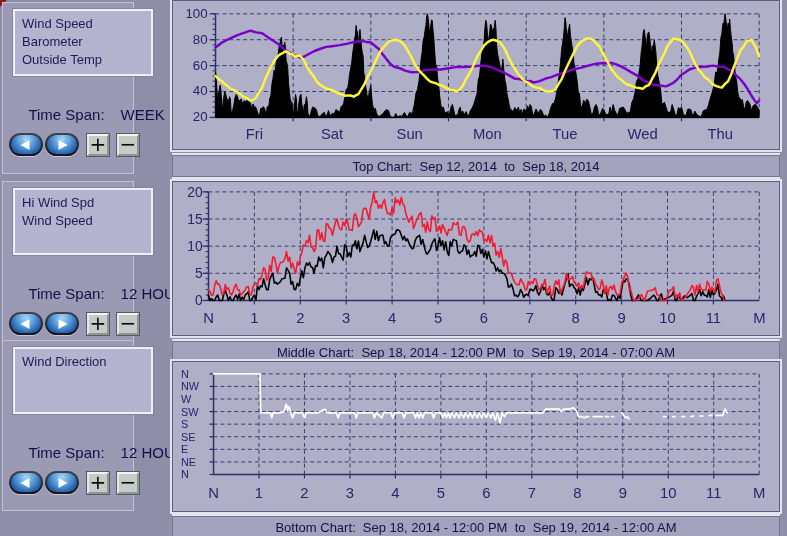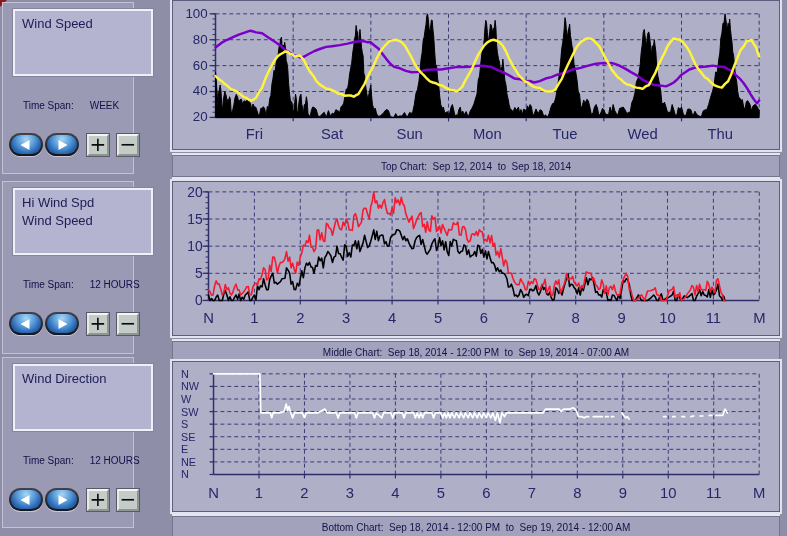--- a/index.html
+++ b/index.html
@@ -4,50 +4,52 @@
 <style>
   html,body{margin:0;padding:0;width:787px;height:536px;overflow:hidden;
     background:#8E8EA8;font-family:"Liberation Sans",sans-serif;position:relative;}
   .corner-frag{position:absolute;left:0;top:0;width:7px;height:7px;background:#8B1A1A;
     clip-path:polygon(0 0,100% 0,0 100%);}
   .sidebar-panel{position:absolute;left:2px;width:132px;background:#9A9AB4;
     border:1px solid #C2C2D4;box-sizing:border-box;}
   .legend-box{position:absolute;left:10px;top:6px;width:140px;height:67px;background:#B4B4D0;
     border:2px solid #F0F0F8;box-shadow:0 0 0 1px #84849E;box-sizing:border-box;
     padding:4px 0 0 7px;color:#1C1C56;font-size:13px;line-height:18px;}
-  .timespan{position:absolute;left:9px;top:86px;font-size:10px;color:#10104A;white-space:pre;}
+  .timespan{position:absolute;left:9px;top:86px;font-size:15px;color:#10104A;white-space:pre;}
   .timespan .val{margin-left:16px;}
   .btn-arrow{position:absolute;top:130px;width:34px;height:23px;border-radius:12px;
     background:linear-gradient(#42424C,#15151B);box-shadow:0 1px 0 rgba(255,255,255,.45);cursor:pointer;}
   .btn-arrow::before{content:'';position:absolute;left:2px;right:2px;top:2px;bottom:2px;border-radius:10px;
     background:radial-gradient(ellipse at 50% 22%,#A9D6F4 0%,#5EA0DC 38%,#2563AE 72%,#1B4F96 100%);}
   .btn-arrow::after{content:'';position:absolute;top:50%;left:50%;transform:translate(-50%,-50%);
     width:0;height:0;border-top:5.5px solid transparent;border-bottom:5.5px solid transparent;}
   .btn-arrow.left::after{border-right:9px solid #fff;margin-left:-1px;}
   .btn-arrow.right::after{border-left:9px solid #fff;margin-left:1px;}
   .btn-sq{position:absolute;top:131px;width:22px;height:22px;background:#C4CCC8;box-sizing:border-box;
     border-top:2px solid #F4F4F4;border-left:2px solid #E9E9E9;border-right:2px solid #8E9694;
     border-bottom:2px solid #8E9694;box-shadow:0 0 0 1px #5A5A66;color:#0A0A0A;
     font-size:20px;line-height:16px;text-align:center;cursor:pointer;font-family:"DejaVu Sans",sans-serif;}
   .chart-panel{position:absolute;left:172px;width:608px;background:#AFAFC8;
     border:1px solid #5E5E7E;box-shadow:0 0 0 2px #E3E3EF;box-sizing:border-box;}
   .chart-panel svg{display:block;width:100%;height:100%;}
   .caption-bar{position:absolute;left:172px;width:608px;height:22px;background:#A2A2BC;
     border:1px solid #75758F;box-shadow:0 -2px 0 #E6E6F1,0 2px 0 #E6E6F1;box-sizing:border-box;
-    display:flex;align-items:center;justify-content:center;color:#12124A;font-size:10px;white-space:pre;}
+    display:flex;align-items:center;justify-content:center;color:#12124A;font-size:13px;white-space:pre;}
   svg text{font-family:"Liberation Sans",sans-serif;}
 </style>
 </head>
 <body>
 
 <div class="corner-frag"></div>
 
 <div class="sidebar-panel" style="top:2px;height:172px;">
   <div class="legend-box">
     <div>Wind Speed</div>
+    <div>Barometer</div>
+    <div>Outside Temp</div>
   </div>
   <div class="timespan">
     <span>Time Span:</span><span class="val">WEEK</span>
   </div>
   <div class="btn-arrow left" style="left:6px;"><span></span></div>
   <div class="btn-arrow right" style="left:42px;"><span></span></div>
   <div class="btn-sq" style="left:84px;">+</div>
   <div class="btn-sq" style="left:114px;">−</div>
 </div>
 <div class="chart-panel" style="top:0;height:150px;">
@@ -203,21 +205,21 @@
       <text x="451.5" y="143" text-anchor="middle" font-size="15" fill="#26266A">9</text>
       <text x="498" y="143" text-anchor="middle" font-size="15" fill="#26266A">10</text>
       <text x="544.5" y="143" text-anchor="middle" font-size="15" fill="#26266A">11</text>
       <text x="591" y="143" text-anchor="middle" font-size="15" fill="#26266A">M</text>
       <path d="M33.0 114.5 L34.5 120.0 L36.1 118.1 L37.6 120.0 L39.2 120.0 L40.8 116.5 L42.3 114.5 L43.9 120.0 L45.4 120.0 L47.0 120.0 L48.5 113.5 L50.0 109.9 L51.6 114.5 L53.2 120.0 L54.7 116.2 L56.3 120.0 L57.8 119.9 L59.3 117.1 L60.9 114.5 L62.5 118.7 L64.0 113.4 L65.5 120.0 L67.1 116.8 L68.7 118.8 L70.2 114.5 L71.8 113.1 L73.3 111.2 L74.8 120.0 L76.4 120.0 L78.0 116.6 L79.5 114.5 L81.1 119.2 L82.6 105.1 L84.2 109.0 L85.7 105.2 L87.3 106.2 L88.8 98.0 L90.4 104.4 L91.9 109.1 L93.5 109.0 L95.0 98.9 L96.5 95.3 L98.1 92.5 L99.7 102.4 L101.2 101.6 L102.8 103.5 L104.3 102.3 L105.9 101.0 L107.4 98.0 L108.9 97.8 L110.5 97.5 L112.0 87.0 L113.6 89.4 L115.2 92.4 L116.7 103.5 L118.2 100.9 L119.8 108.9 L121.3 109.0 L122.9 102.7 L124.5 105.5 L126.0 98.0 L127.5 89.9 L129.1 96.9 L130.7 87.0 L132.2 82.2 L133.8 84.3 L135.3 81.5 L136.9 86.1 L138.4 86.6 L139.9 92.5 L141.5 84.6 L143.1 85.4 L144.6 76.0 L146.1 79.8 L147.7 77.2 L149.3 87.0 L150.8 76.6 L152.4 74.2 L153.9 70.5 L155.4 72.3 L157.0 74.8 L158.6 81.5 L160.1 76.2 L161.7 75.0 L163.2 65.0 L164.7 72.4 L166.3 72.7 L167.8 76.0 L169.4 79.2 L171.0 63.6 L172.5 65.0 L174.0 75.5 L175.6 71.6 L177.2 76.0 L178.7 63.9 L180.3 64.4 L181.8 59.5 L183.3 67.7 L184.9 59.9 L186.4 70.5 L188.0 65.8 L189.6 61.7 L191.1 54.0 L192.6 59.9 L194.2 66.3 L195.8 65.0 L197.3 60.2 L198.8 54.8 L200.4 48.5 L201.9 58.2 L203.5 49.9 L205.1 59.5 L206.6 54.6 L208.2 53.8 L209.7 54.0 L211.3 62.6 L212.8 60.4 L214.3 65.0 L215.9 64.8 L217.4 56.5 L219.0 54.0 L220.5 53.5 L222.1 52.6 L223.6 48.5 L225.2 48.6 L226.8 49.7 L228.3 54.0 L229.9 58.5 L231.4 55.0 L232.9 59.5 L234.5 57.6 L236.1 61.9 L237.6 65.0 L239.2 67.6 L240.7 67.1 L242.3 59.5 L243.8 56.4 L245.3 55.0 L246.9 54.0 L248.4 63.3 L250.0 58.2 L251.6 65.0 L253.1 71.1 L254.6 73.1 L256.2 70.5 L257.8 68.2 L259.3 62.7 L260.9 59.5 L262.4 57.5 L264.0 69.4 L265.5 65.0 L267.1 56.4 L268.6 64.7 L270.1 59.5 L271.7 68.8 L273.3 60.5 L274.8 70.5 L276.4 74.5 L277.9 60.4 L279.4 65.0 L281.0 58.1 L282.6 58.9 L284.1 59.5 L285.6 70.1 L287.2 72.3 L288.8 70.5 L290.3 70.0 L291.8 63.8 L293.4 65.0 L294.9 73.5 L296.5 69.0 L298.1 76.0 L299.6 74.6 L301.2 73.8 L302.7 70.5 L304.3 75.1 L305.8 64.0 L307.4 65.0 L308.9 72.3 L310.4 68.3 L312.0 76.0 L313.6 69.8 L315.1 77.9 L316.6 70.5 L318.2 76.4 L319.8 81.8 L321.3 81.5 L322.9 84.4 L324.4 90.1 L325.9 87.0 L327.5 90.9 L329.1 89.3 L330.6 92.5 L332.1 92.4 L333.7 94.3 L335.3 98.0 L336.8 106.4 L338.3 106.1 L339.9 103.5 L341.4 107.8 L343.0 115.4 L344.6 114.5 L346.1 116.3 L347.6 114.4 L349.2 109.0 L350.8 111.8 L352.3 116.8 L353.9 114.5 L355.4 113.7 L357.0 115.1 L358.5 109.0 L360.1 108.8 L361.6 110.3 L363.1 109.0 L364.7 104.9 L366.3 111.8 L367.8 114.5 L369.3 111.0 L370.9 103.8 L372.4 109.0 L374.0 106.9 L375.6 113.3 L377.1 114.5 L378.7 111.5 L380.2 117.2 L381.8 120.0 L383.3 118.5 L384.8 107.2 L386.4 109.0 L387.9 112.9 L389.5 109.6 L391.1 114.5 L392.6 108.5 L394.2 102.6 L395.7 98.0 L397.3 93.2 L398.8 105.9 L400.4 103.5 L401.9 104.0 L403.4 106.9 L405.0 109.0 L406.5 113.3 L408.1 107.2 L409.6 114.5 L411.2 106.6 L412.7 110.0 L414.3 103.5 L415.8 97.0 L417.4 104.1 L419.0 98.0 L420.5 99.1 L422.1 96.6 L423.6 103.5 L425.2 111.9 L426.7 110.9 L428.3 114.5 L429.8 114.3 L431.4 116.6 L432.9 109.0 L434.4 111.9 L436.0 111.7 L437.6 120.0 L439.1 119.3 L440.7 120.0 L442.2 114.5 L443.8 114.9 L445.3 117.6 L446.9 120.0 L448.4 114.2 L449.9 118.1 L451.5 109.0 L453.1 99.8 L454.6 101.3 L456.1 98.0 L457.7 99.2 L459.3 103.8 L460.8 114.5 L462.3 120.0 L463.9 120.0 L465.4 120.0 L468.6 114.3 L471.6 120.0 L474.8 120.0 L477.8 120.0 L480.9 117.7 L484.0 114.5 L485.6 116.5 L487.2 120.0 L488.7 120.0 L490.3 115.8 L491.8 113.3 L493.4 120.0 L496.5 118.0 L499.6 116.6 L502.6 114.5 L504.2 110.7 L505.8 120.0 L507.3 120.0 L508.8 114.3 L510.4 117.5 L512.0 120.0 L515.0 115.4 L518.2 117.1 L521.3 114.5 L522.8 113.0 L524.3 120.0 L525.9 120.0 L527.5 115.7 L529.0 113.0 L530.5 109.0 L532.1 115.3 L533.7 111.0 L535.2 114.5 L536.8 115.0 L538.3 116.5 L539.9 109.0 L541.4 116.9 L543.0 109.5 L544.5 114.5 L546.0 113.0 L547.6 109.4 L549.1 103.5 L550.7 115.5 L552.3 116.8 L553.8 120.0 L554.6 115.4 L555.3 116.7 L556.1 120.0 " fill="none" stroke="#000000" stroke-width="1.6" stroke-linejoin="round" stroke-linecap="round"></path>
       <path d="M33.0 109.0 L34.5 111.1 L36.1 114.7 L37.6 114.5 L39.2 105.2 L40.8 100.1 L42.3 103.5 L43.9 103.5 L45.4 108.4 L47.0 114.5 L48.5 112.2 L50.0 103.9 L51.6 109.0 L53.2 107.2 L54.7 112.5 L56.3 114.5 L57.8 111.3 L59.3 106.4 L60.9 103.5 L62.5 109.3 L64.0 109.3 L65.5 114.5 L67.1 112.8 L68.7 111.4 L70.2 109.0 L71.8 106.1 L73.3 105.8 L74.8 114.5 L76.4 114.2 L78.0 106.4 L79.5 103.5 L81.1 102.5 L82.6 104.4 L84.2 98.0 L85.7 98.8 L87.3 93.7 L88.8 87.0 L90.4 88.9 L91.9 99.3 L93.5 98.0 L95.0 84.3 L96.5 90.5 L98.1 76.0 L99.7 76.2 L101.2 82.5 L102.8 92.5 L104.3 85.4 L105.9 81.6 L107.4 81.5 L108.9 80.4 L110.5 77.6 L112.0 70.5 L113.6 80.2 L115.2 76.1 L116.7 87.0 L118.2 82.2 L119.8 88.3 L121.3 92.5 L122.9 81.1 L124.5 84.6 L126.0 76.0 L127.5 71.8 L129.1 64.0 L130.7 65.0 L132.2 59.5 L133.8 61.4 L135.3 54.0 L136.9 65.9 L138.4 66.3 L139.9 70.5 L141.5 67.6 L143.1 48.8 L144.6 48.5 L146.1 58.6 L147.7 51.5 L149.3 59.5 L150.8 60.2 L152.4 41.8 L153.9 43.0 L155.4 46.7 L157.0 47.5 L158.6 54.0 L160.1 47.3 L161.7 40.3 L163.2 37.5 L164.7 44.1 L166.3 47.7 L167.8 48.5 L169.4 40.6 L171.0 44.3 L172.5 37.5 L174.0 40.5 L175.6 48.6 L177.2 48.5 L178.7 49.1 L180.3 34.1 L181.8 32.0 L183.3 36.8 L184.9 45.3 L186.4 43.0 L188.0 40.6 L189.6 28.1 L191.1 26.5 L192.6 26.9 L194.2 32.4 L195.8 37.5 L197.3 25.4 L198.8 20.2 L200.4 10.0 L201.9 21.0 L203.5 19.1 L205.1 26.5 L206.6 23.3 L208.2 26.6 L209.7 21.0 L211.3 17.8 L212.8 26.1 L214.3 32.0 L215.9 31.8 L217.4 33.3 L219.0 26.5 L220.5 31.6 L222.1 16.0 L223.6 21.0 L225.2 18.1 L226.8 23.2 L228.3 15.5 L229.9 22.1 L231.4 24.1 L232.9 32.0 L234.5 36.6 L236.1 40.7 L237.6 37.5 L239.2 34.6 L240.7 47.2 L242.3 43.0 L243.8 38.4 L245.3 35.7 L246.9 32.0 L248.4 31.1 L250.0 45.2 L251.6 43.0 L253.1 50.9 L254.6 40.4 L256.2 48.5 L257.8 50.0 L259.3 34.2 L260.9 37.5 L262.4 35.9 L264.0 50.1 L265.5 48.5 L267.1 44.6 L268.6 51.7 L270.1 43.0 L271.7 46.9 L273.3 50.8 L274.8 54.0 L276.4 47.8 L277.9 48.7 L279.4 48.5 L281.0 41.3 L282.6 42.8 L284.1 43.0 L285.6 40.5 L287.2 53.5 L288.8 54.0 L290.3 45.7 L291.8 45.2 L293.4 48.5 L294.9 58.0 L296.5 60.9 L298.1 59.5 L299.6 53.2 L301.2 52.4 L302.7 54.0 L304.3 50.1 L305.8 54.5 L307.4 48.5 L308.9 50.2 L310.4 50.7 L312.0 59.5 L313.6 58.2 L315.1 60.2 L316.6 54.0 L318.2 61.7 L319.8 54.3 L321.3 65.0 L322.9 62.1 L324.4 74.0 L325.9 70.5 L327.5 76.4 L329.1 67.4 L330.6 76.0 L332.1 85.0 L333.7 79.0 L335.3 81.5 L336.8 92.0 L338.3 92.2 L339.9 92.5 L341.4 97.6 L343.0 101.2 L344.6 103.5 L346.1 104.0 L347.6 104.1 L349.2 98.0 L350.8 101.1 L352.3 103.6 L353.9 109.0 L355.4 109.2 L357.0 100.6 L358.5 103.5 L360.1 101.0 L361.6 102.8 L363.1 98.0 L364.7 98.7 L366.3 105.0 L367.8 109.0 L369.3 108.4 L370.9 104.1 L372.4 103.5 L374.0 98.6 L375.6 112.2 L377.1 109.0 L378.7 105.5 L380.2 115.5 L381.8 114.5 L383.3 105.0 L384.8 100.2 L386.4 103.5 L387.9 99.0 L389.5 112.8 L391.1 109.0 L392.6 105.5 L394.2 100.9 L395.7 92.5 L397.3 99.1 L398.8 97.8 L400.4 98.0 L401.9 95.7 L403.4 101.6 L405.0 103.5 L406.5 105.3 L408.1 102.3 L409.6 109.0 L411.2 104.9 L412.7 107.2 L414.3 98.0 L415.8 91.1 L417.4 91.9 L419.0 92.5 L420.5 92.4 L422.1 99.6 L423.6 98.0 L425.2 104.1 L426.7 105.5 L428.3 109.0 L429.8 107.7 L431.4 99.2 L432.9 103.5 L434.4 113.0 L436.0 105.2 L437.6 114.5 L439.1 107.0 L440.7 105.7 L442.2 109.0 L443.8 104.3 L445.3 110.8 L446.9 114.5 L448.4 115.0 L449.9 113.3 L451.5 103.5 L453.1 98.9 L454.6 95.4 L456.1 92.5 L457.7 95.8 L459.3 109.2 L460.8 109.0 L462.3 115.3 L463.9 120.0 L465.4 120.0 L468.6 117.6 L471.6 114.2 L474.8 120.0 L477.8 110.5 L480.9 110.2 L484.0 109.0 L485.6 107.3 L487.2 114.1 L488.7 114.5 L490.3 115.8 L491.8 120.0 L493.4 120.0 L496.5 120.0 L499.6 110.1 L502.6 109.0 L504.2 106.0 L505.8 116.7 L507.3 114.5 L508.8 116.1 L510.4 112.2 L512.0 120.0 L515.0 118.1 L518.2 113.3 L521.3 109.0 L522.8 104.9 L524.3 106.7 L525.9 114.5 L527.5 104.8 L529.0 110.9 L530.5 103.5 L532.1 108.7 L533.7 109.6 L535.2 109.0 L536.8 109.8 L538.3 100.6 L539.9 103.5 L541.4 111.1 L543.0 106.4 L544.5 109.0 L546.0 112.1 L547.6 99.6 L549.1 98.0 L550.7 105.2 L552.3 112.1 L553.8 114.5 L554.6 118.1 L555.3 120.0 L556.1 120.0 " fill="none" stroke="#F51A30" stroke-width="1.6" stroke-linejoin="round" stroke-linecap="round"></path>
     </svg>
 </div>
 <div class="caption-bar" style="top:341px;">Middle Chart:  Sep 18, 2014 - 12:00 PM  to  Sep 19, 2014 - 07:00 AM</div>
 
-<div class="sidebar-panel" style="top:357px;height:171px;text-decoration:underline;">
+<div class="sidebar-panel" style="top:340px;height:171px;text-decoration:underline;">
   <div class="legend-box">
     <div>Wind Direction</div>
   </div>
   <div class="timespan">
     <span>Time Span:</span><span class="val">12 HOURS</span>
   </div>
   <div class="btn-arrow left" style="left:6px;"><span></span></div>
   <div class="btn-arrow right" style="left:42px;"><span></span></div>
   <div class="btn-sq" style="left:84px;">+</div>
   <div class="btn-sq" style="left:114px;">−</div>

